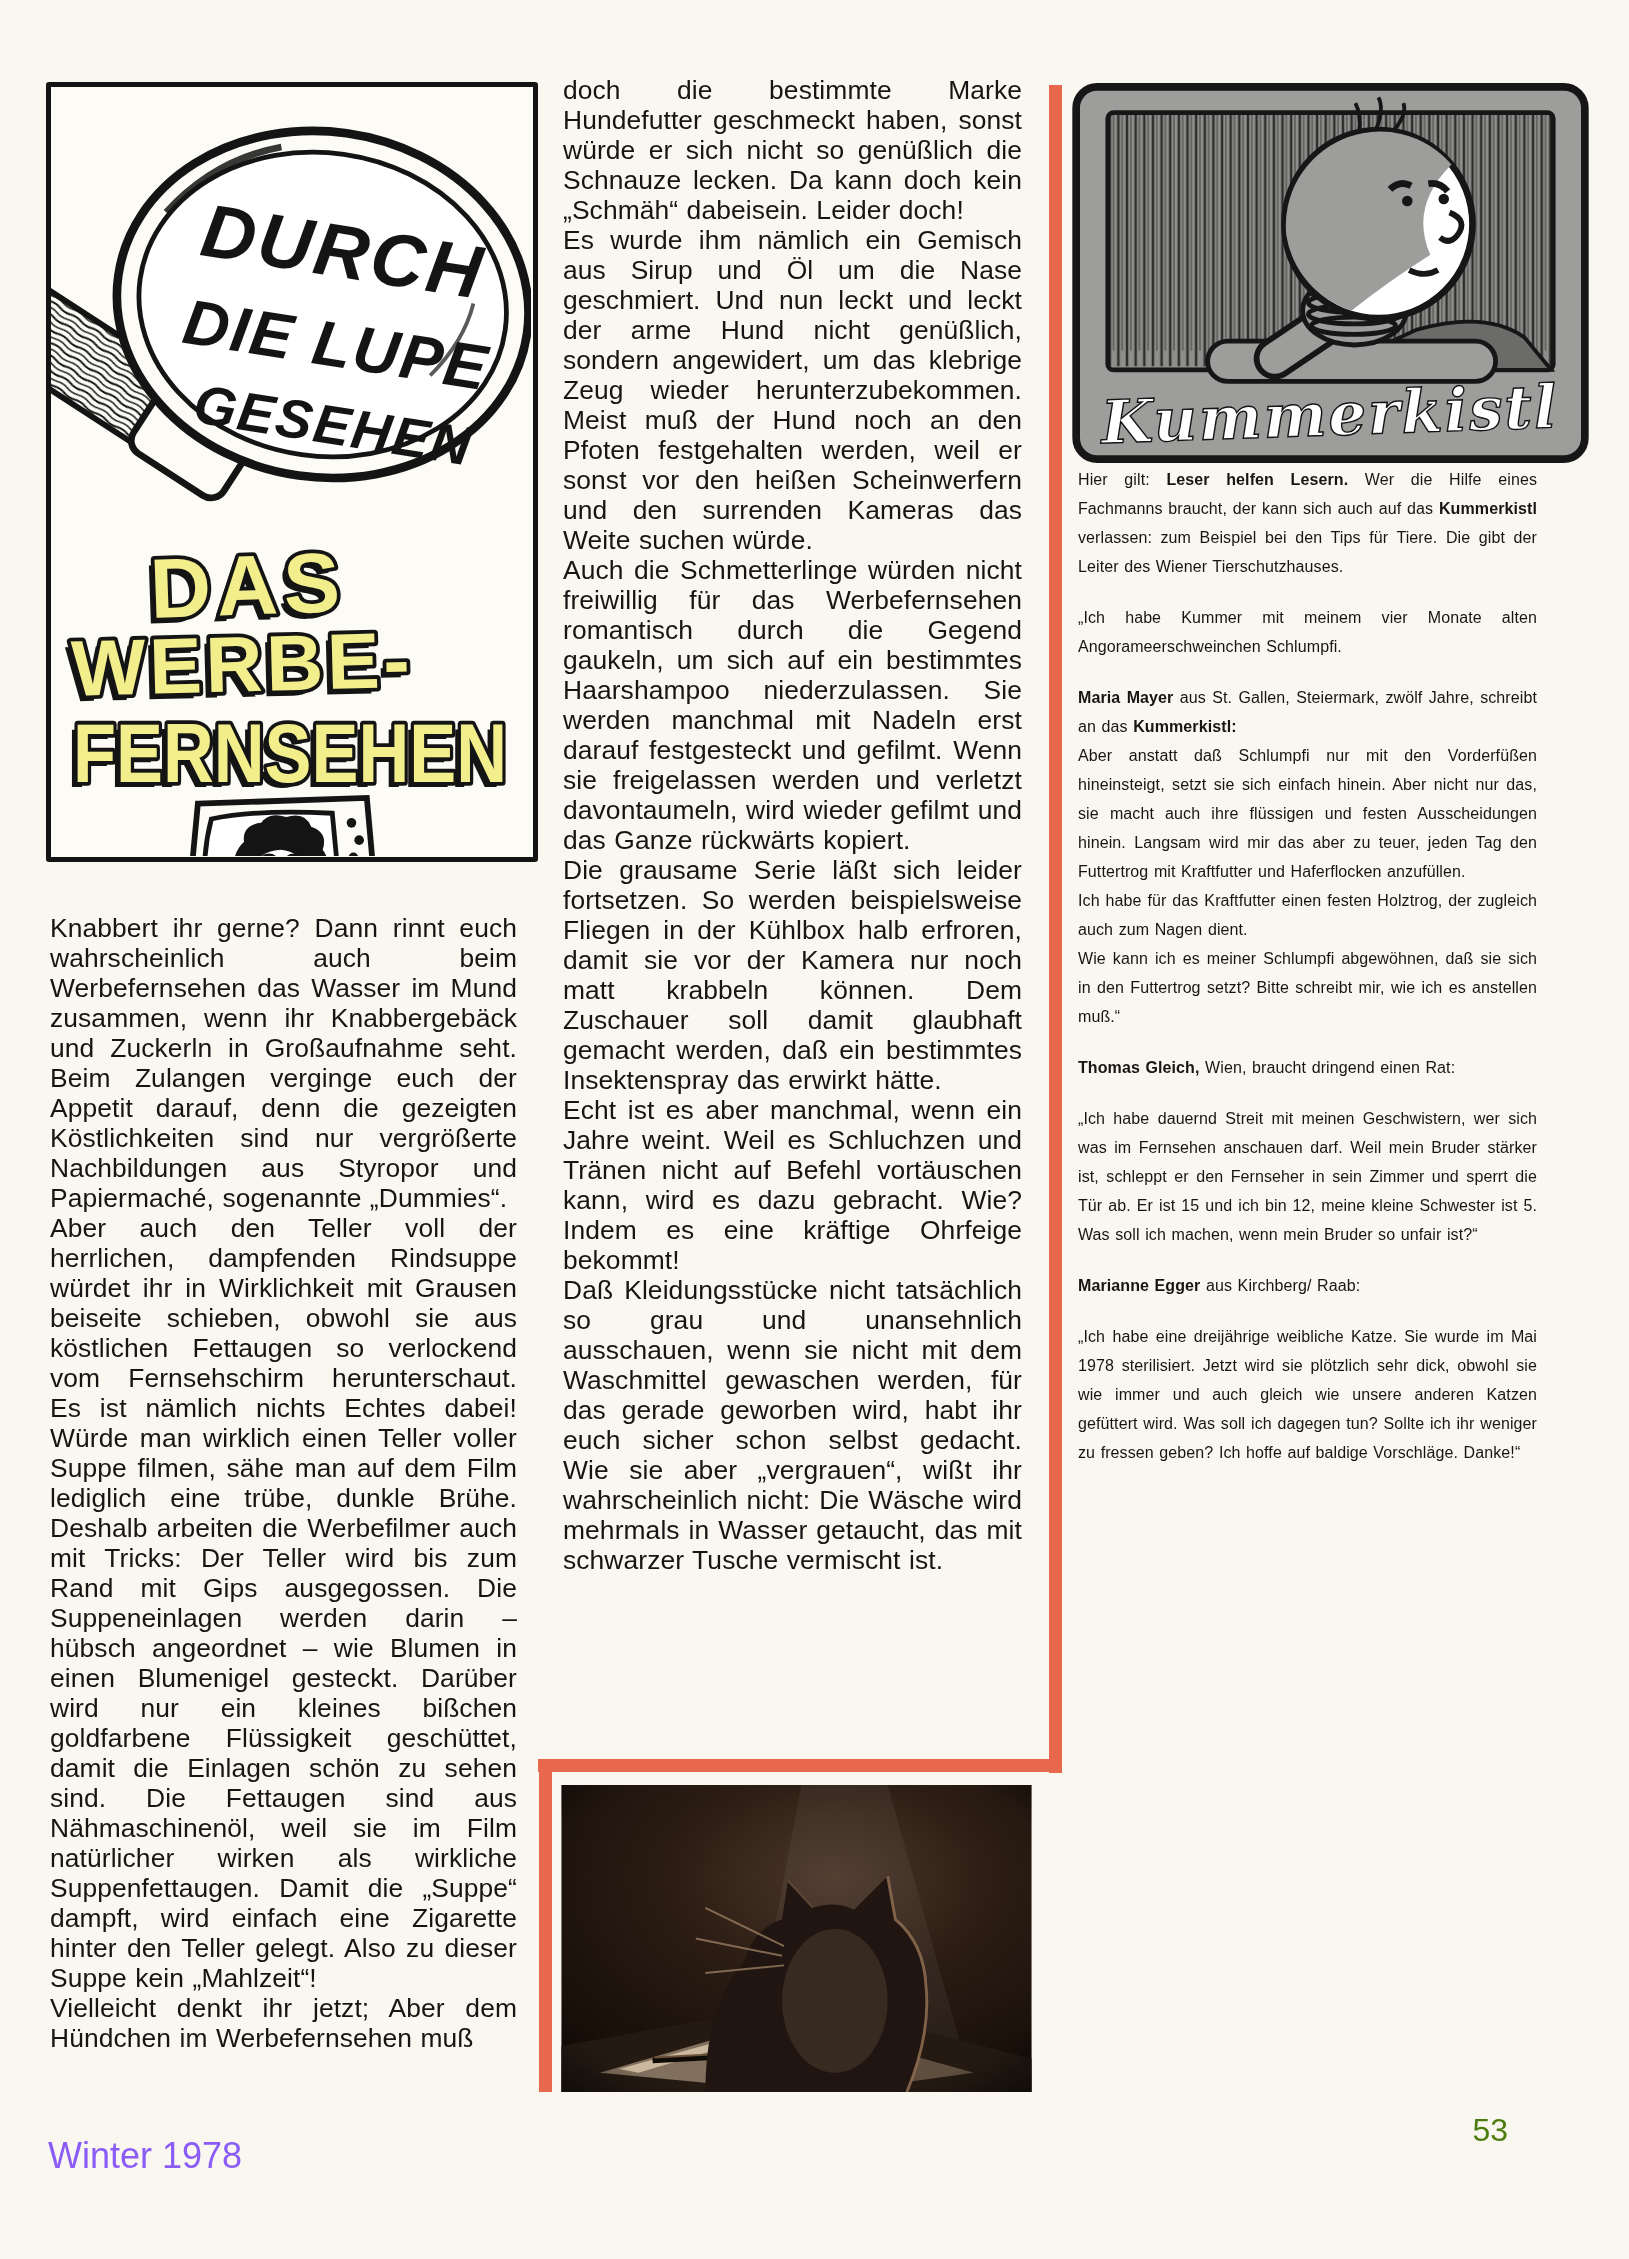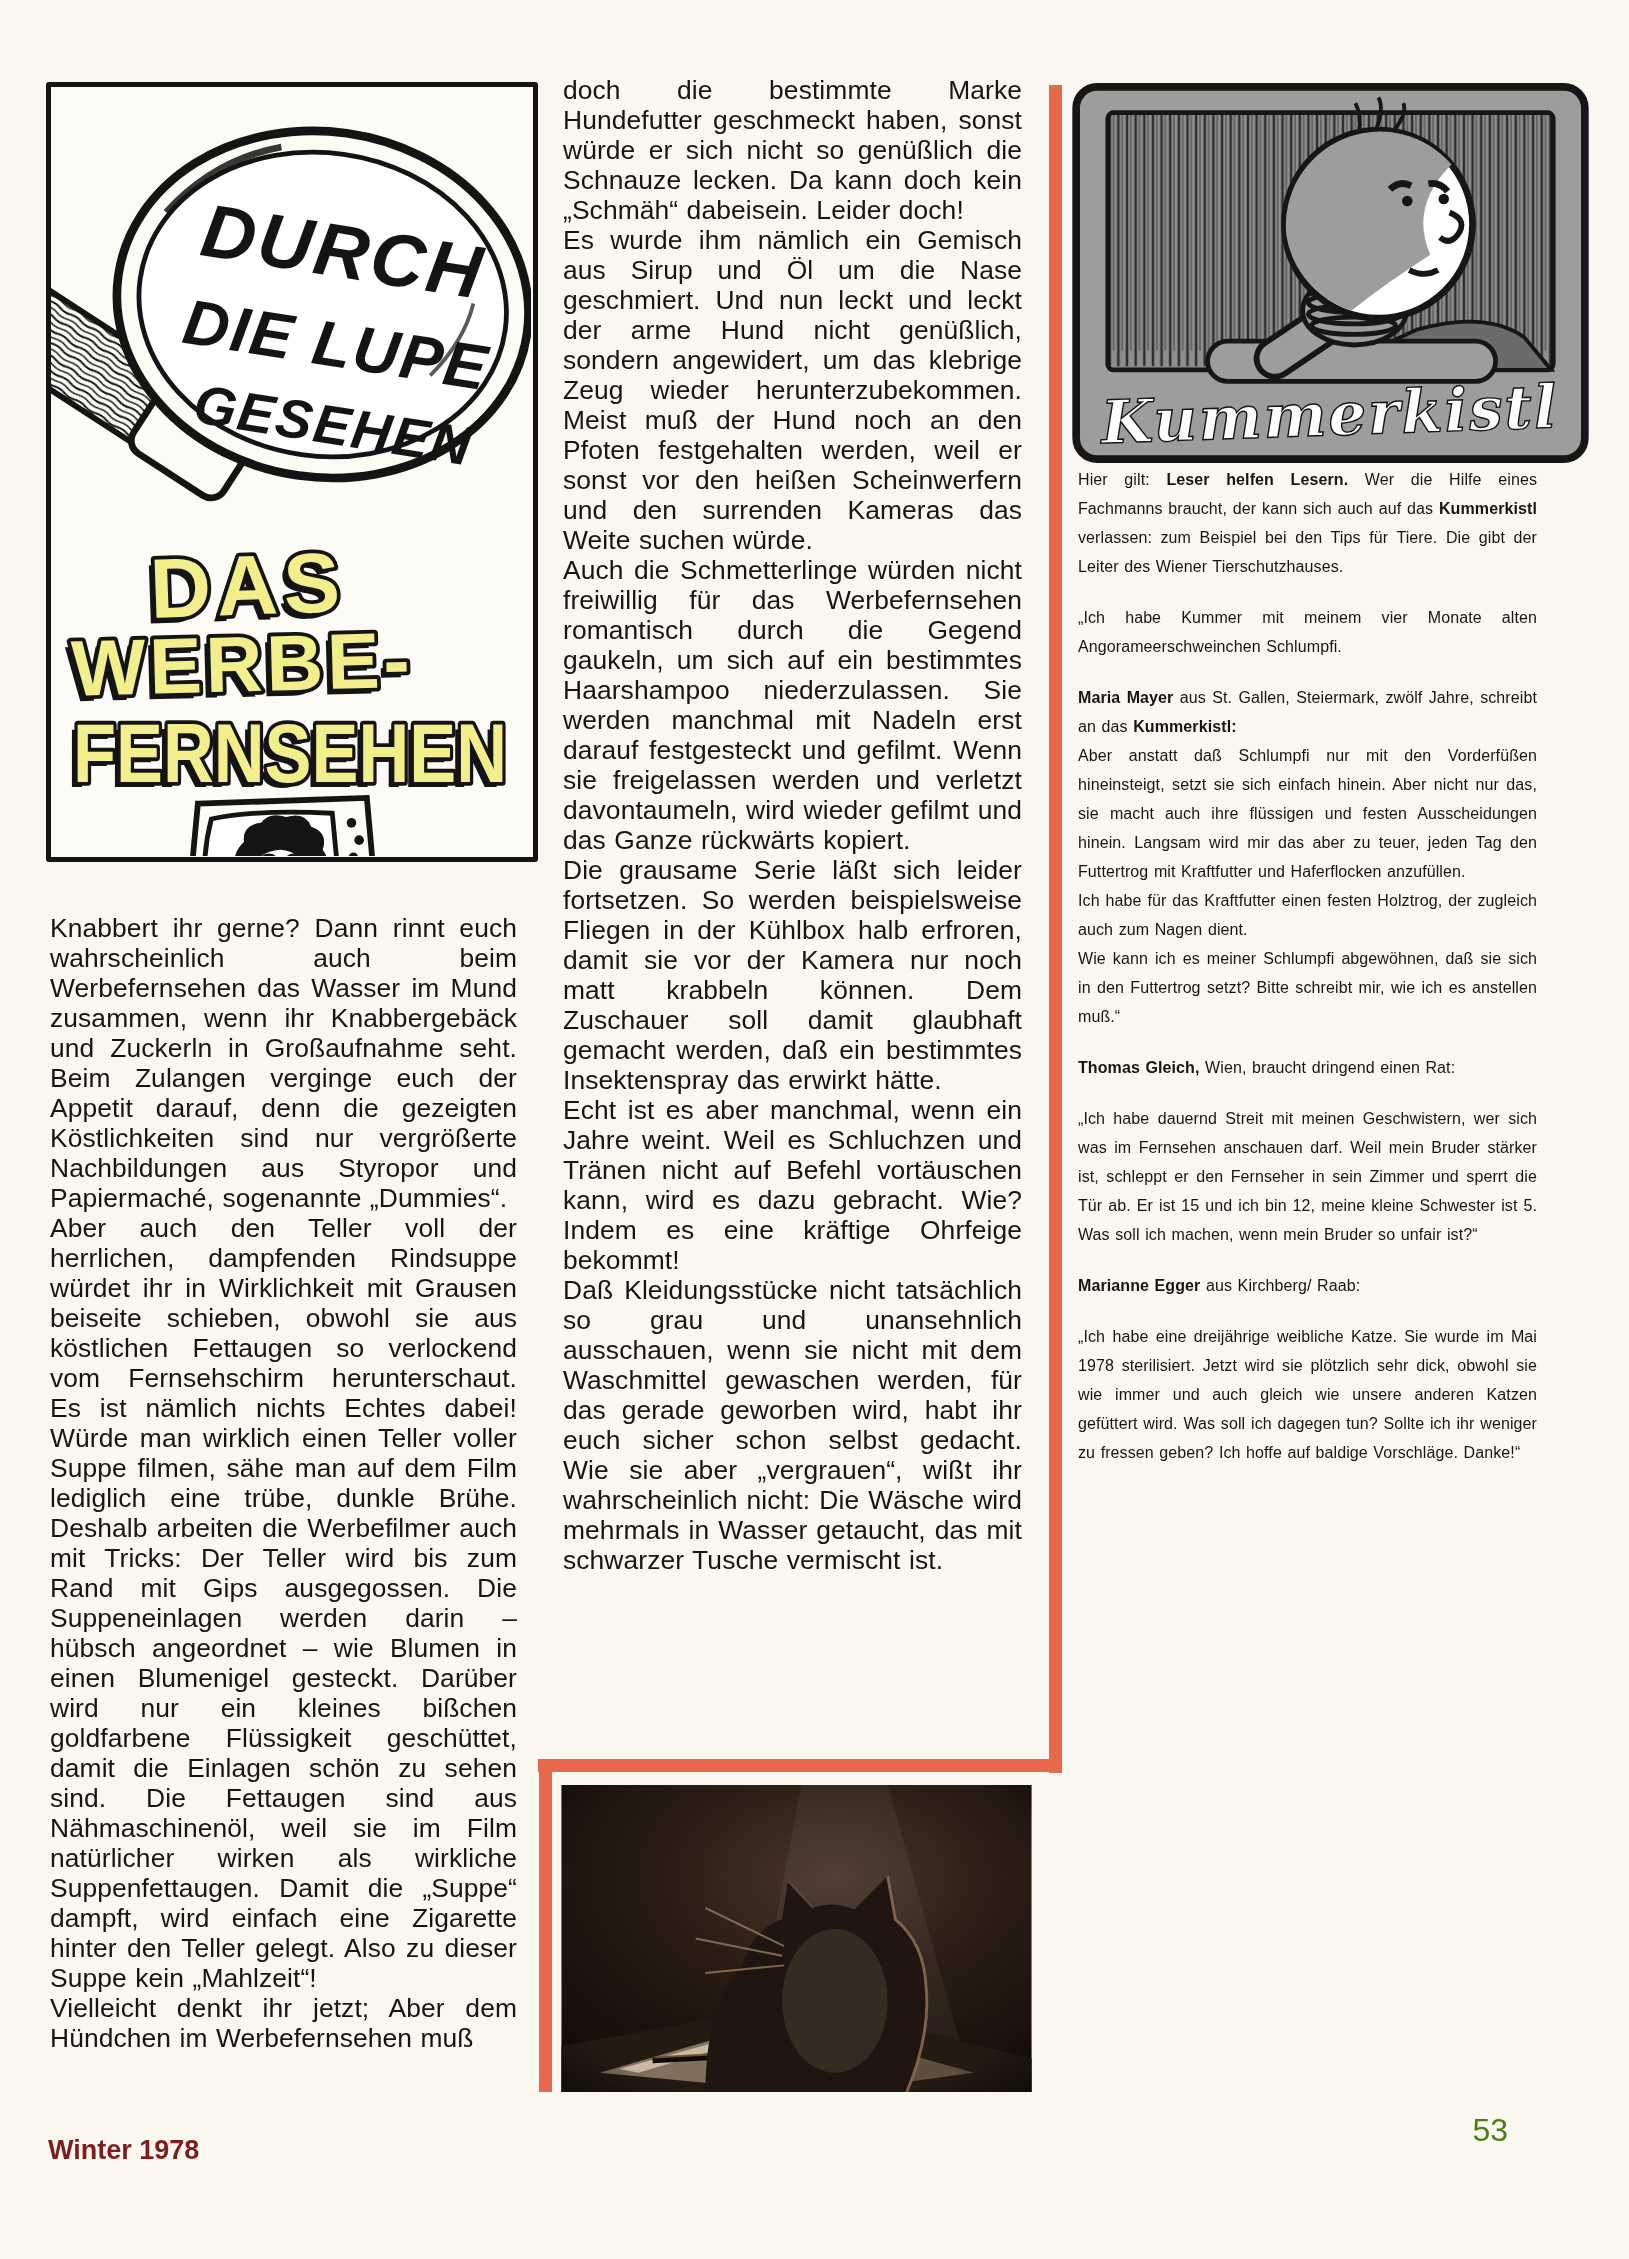--- a/index.html
+++ b/index.html
@@ -12,21 +12,21 @@
   .rcol p.gap{margin-top:22px;}
   .b{font-weight:bold;}
   .lupe-box{position:absolute;left:46px;top:82px;width:492px;height:780px;
             border:5.8px solid #141414;box-sizing:border-box;background:#fcfbf5;border-radius:2.9px;}
   .kummer-box{position:absolute;left:1071px;top:82px;width:519px;height:382px;}
   .red{position:absolute;background:#e7684c;}
   .red-v{left:1049px;top:85px;width:12.5px;height:1688px;}
   .red-h{left:538px;top:1759px;width:524px;height:13.4px;}
   .red-l{left:539px;top:1772px;width:12.5px;height:320px;}
   .cat-photo{position:absolute;left:561px;top:1785px;width:471px;height:307px;}
-  .footer-left{position:absolute;left:48px;top:2135px;font-size:27px;color:#7f1d1d;font-weight:bold;}
+  .footer-left{position:absolute;left:48px;top:2135px;font-size:36px;color:#8b5cf6;}
   .page-num{position:absolute;left:1441px;top:2112px;width:67px;text-align:right;
             font-size:32px;color:#4d7c0f;}
   svg{display:block;}
 </style>
 </head>
 <body>
 
 <div class="page">
 
   <div class="lupe-box">

